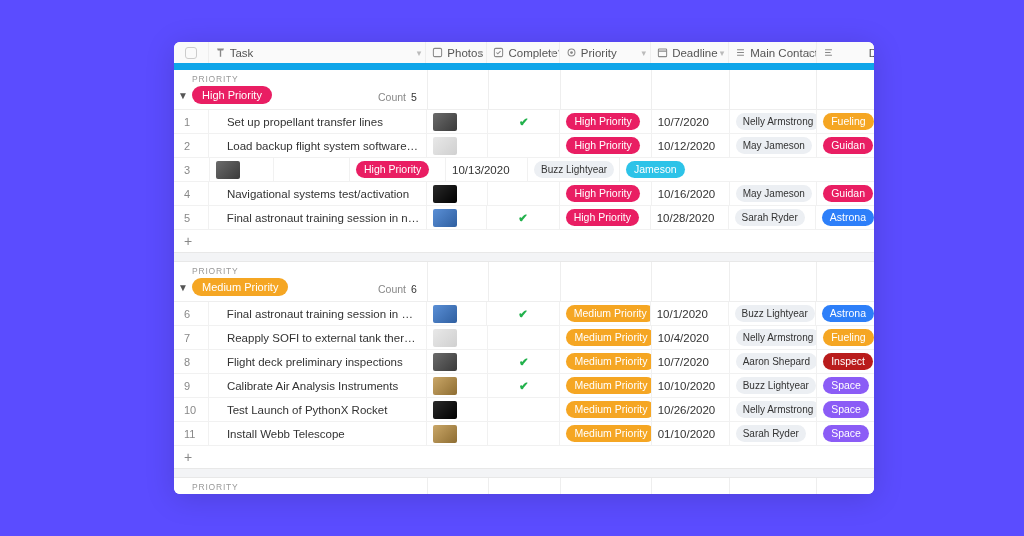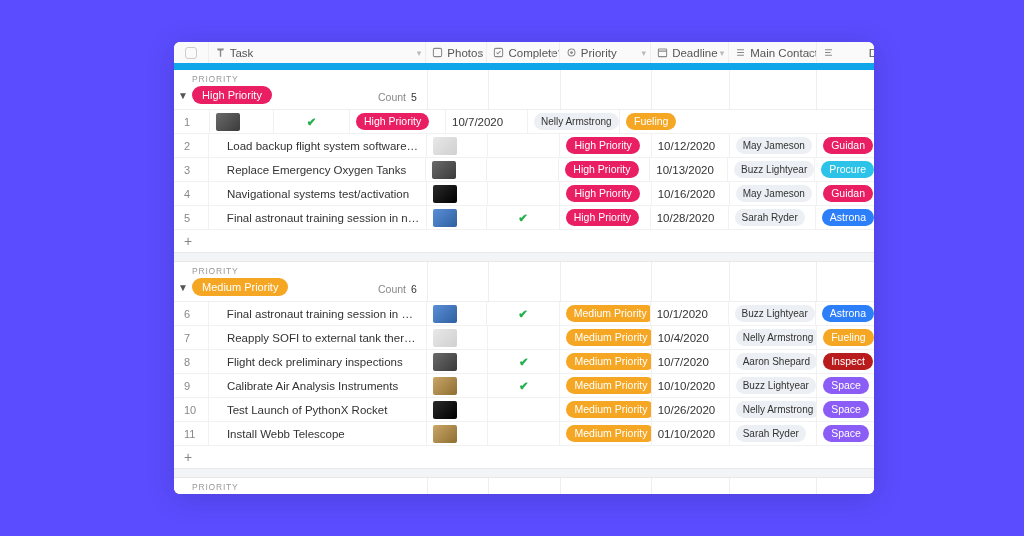--- a/index.html
+++ b/index.html
@@ -290,20 +290,21 @@
         <div class="group-left"><span class="group-caret">▼</span><div class="group-field-label">PRIORITY</div><span class="group-pill pill-high">High Priority</span><span class="group-count">Count <b>5</b></span></div>
         <div class="group-spacer" style="width: 64px;"></div>
         <div class="group-spacer" style="width: 76px;"></div>
         <div class="group-spacer" style="width: 96px;"></div>
         <div class="group-spacer" style="width: 82px;"></div>
         <div class="group-spacer" style="width: 92px;"></div>
         <div class="group-spacer" style="width: 60px; border-right: none;"></div>
       </div>
       <div class="row">
         <div class="cell rownum">1</div>
+        <div class="cell taskcell">Set up propellant transfer lines</div>
         <div class="cell photocell">
           <span class="thumb"></span>
         </div>
         <div class="cell completecell">
           <span>✔</span>
         </div>
         <div class="cell prioritycell">
           <span class="pill pill-high">High Priority</span>
         </div>
         <div class="cell deadlinecell">10/7/2020</div>
@@ -327,34 +328,33 @@
         <div class="cell deadlinecell">10/12/2020</div>
         <div class="cell contactcell">
           <span class="chip">May Jameson</span>
         </div>
         <div class="cell deptcell" style="border-right:none">
           <span class="pill pill-guidance">Guidan</span>
         </div>
       </div>
       <div class="row">
         <div class="cell rownum">3</div>
-        <div class="cell taskcell">Replace Emergency Oxygen Tanks</div>
         <div class="cell photocell">
           <span class="thumb"></span>
         </div>
         <div class="cell completecell"></div>
         <div class="cell prioritycell">
           <span class="pill pill-high">High Priority</span>
         </div>
         <div class="cell deadlinecell">10/13/2020</div>
         <div class="cell contactcell">
           <span class="chip">Buzz Lightyear</span>
         </div>
         <div class="cell deptcell" style="border-right:none">
-          <span class="pill pill-procure">Procure</span>
+          <span class="pill pill-procure">Jameson</span>
         </div>
       </div>
       <div class="row">
         <div class="cell rownum">4</div>
         <div class="cell taskcell">Navigational systems test/activation</div>
         <div class="cell photocell">
           <span class="thumb dark"></span>
         </div>
         <div class="cell completecell"></div>
         <div class="cell prioritycell">

